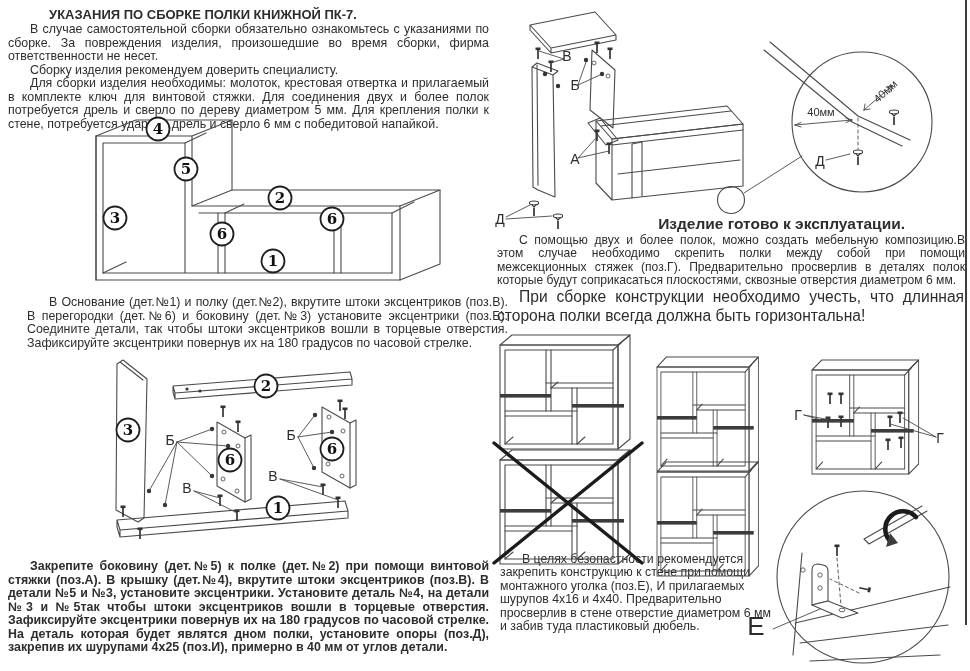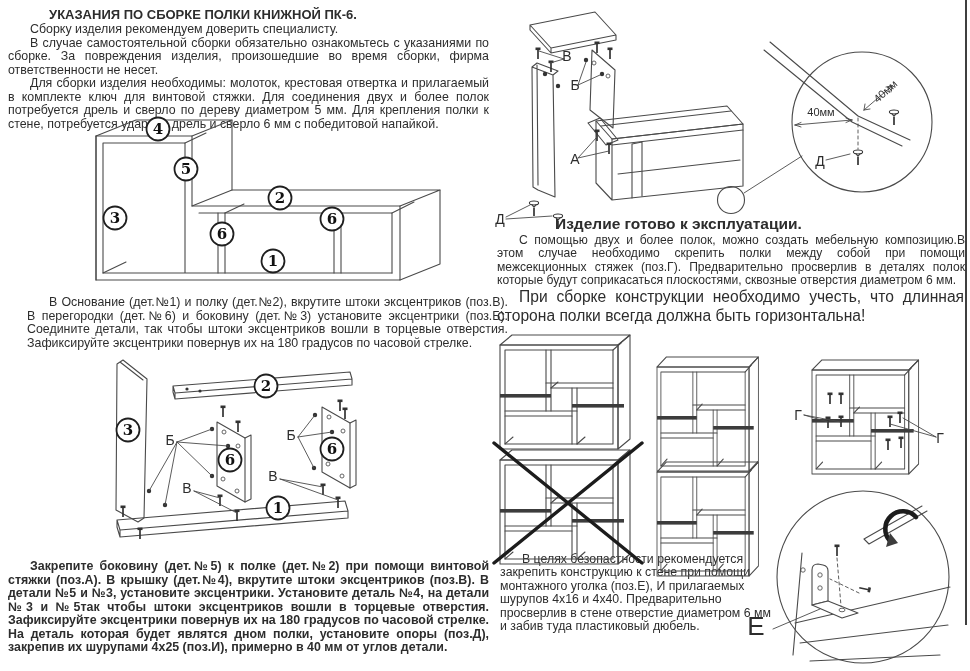--- a/index.html
+++ b/index.html
@@ -4,21 +4,21 @@
 <style>
   html,body{margin:0;padding:0;background:#e8e8e8;}
   .page{position:relative;width:970px;height:671px;background:#ffffff;overflow:hidden;
         font-family:"Liberation Sans",sans-serif;color:#2d2d2d;}
   .txt{position:absolute;text-align:justify;}
   .txt p{margin:0;}
   .ind{text-indent:22px;}
   .body-sm{font-size:12.4px;line-height:13.5px;}
   .body-rt{font-size:12.1px;line-height:13.4px;}
   .doc-title{font-weight:bold;font-size:13px;text-align:center;}
-  .ready-head{font-weight:bold;font-size:15.5px;text-align:left;}
+  .ready-head{font-weight:bold;font-size:15.5px;text-align:right;}
   .warning{font-size:15.6px;line-height:18.5px;}
   .safety{font-size:12.3px;line-height:13.4px;text-align:left;}
   svg{position:absolute;overflow:visible;}
   .ln{stroke:#4a4a4a;stroke-width:1.1;fill:none;stroke-linejoin:round;stroke-linecap:round;}
   .lnf{stroke:#4a4a4a;stroke-width:1.1;fill:#ffffff;stroke-linejoin:round;}
   .thick{stroke:#1c1c1c;stroke-width:3.4;fill:none;stroke-linecap:round;}
   .dark{fill:#3c3c3c;stroke:none;}
   .cn circle{fill:#ffffff;stroke:#1f1f1f;stroke-width:1.8;}
   .cn text{font:bold 15px "DejaVu Serif",serif;fill:#111;text-anchor:middle;}
   .lbl{font:14px "Liberation Sans",sans-serif;fill:#2d2d2d;text-anchor:middle;}
@@ -26,25 +26,25 @@
   .biglbl{font:26px "Liberation Sans",sans-serif;fill:#2d2d2d;text-anchor:middle;}
   .dot{fill:#333;stroke:none;}
   .hole{fill:none;stroke:#555;stroke-width:.9;}
   .pageline{position:absolute;background:#3f3f3f;}
 </style>
 </head>
 <body>
 
 <div class="page">
 
-  <div class="txt doc-title" style="left:8px;top:7px;width:390px;">УКАЗАНИЯ ПО СБОРКЕ  ПОЛКИ КНИЖНОЙ ПК-6.</div>
+  <div class="txt doc-title" style="left:8px;top:7px;width:390px;">УКАЗАНИЯ ПО СБОРКЕ  ПОЛКИ КНИЖНОЙ ПК-7.</div>
 
   <div class="txt body-sm" style="left:8px;top:23px;width:481px;">
+    <p class="ind">В случае самостоятельной сборки обязательно ознакомьтесь с указаниями  по сборке. За повреждения изделия, произошедшие во время сборки, фирма ответственности не несет.</p>
     <p class="ind">Сборку изделия рекомендуем доверить специалисту.</p>
-    <p class="ind">В случае самостоятельной сборки обязательно ознакомьтесь с указаниями  по сборке. За повреждения изделия, произошедшие во время сборки, фирма ответственности не несет.</p>
     <p class="ind">Для сборки изделия необходимы: молоток, крестовая отвертка и прилагаемый в комплекте ключ для винтовой стяжки. Для соединения двух и более полок потребуется дрель и сверло по дереву диаметром 5 мм. Для крепления полки к стене, потребуется ударная дрель и сверло 6 мм с победитовой напайкой.</p>
   </div>
 
   <div class="txt body-sm" style="left:8px;top:296px;width:481px;margin-left:19px;">
     <p class="ind">В Основание (дет.№1) и полку (дет.№2), вкрутите штоки эксцентриков (поз.В). В перегородки (дет.№6) и боковину (дет.№3) установите эксцентрики (поз.Б). Соедините детали, так чтобы штоки эксцентриков вошли в торцевые отверстия. Зафиксируйте эксцентрики повернув их на 180 градусов по часовой стрелке.</p>
   </div>
 
   <div class="txt body-sm" style="left:8px;top:560px;width:481px;font-weight:bold;">
     <p class="ind">Закрепите боковину (дет.№5) к полке (дет.№2) при помощи винтовой стяжки (поз.А). В крышку (дет.№4), вкрутите штоки эксцентриков (поз.В).  В детали №5 и №3, установите эксцентрики. Установите деталь №4, на детали №3 и №5так чтобы штоки эксцентриков вошли в торцевые отверстия. Зафиксируйте эксцентрики повернув их на 180 градусов по часовой стрелке. На деталь которая будет являтся дном полки, установите опоры (поз.Д), закрепив их шурупами 4х25 (поз.И), примерно в 40 мм от углов детали.</p>
     <p style="text-indent:12px;margin-top:24px;">Закройте винтовые стяжки и эксцентрики декоративными заглушками.</p>

